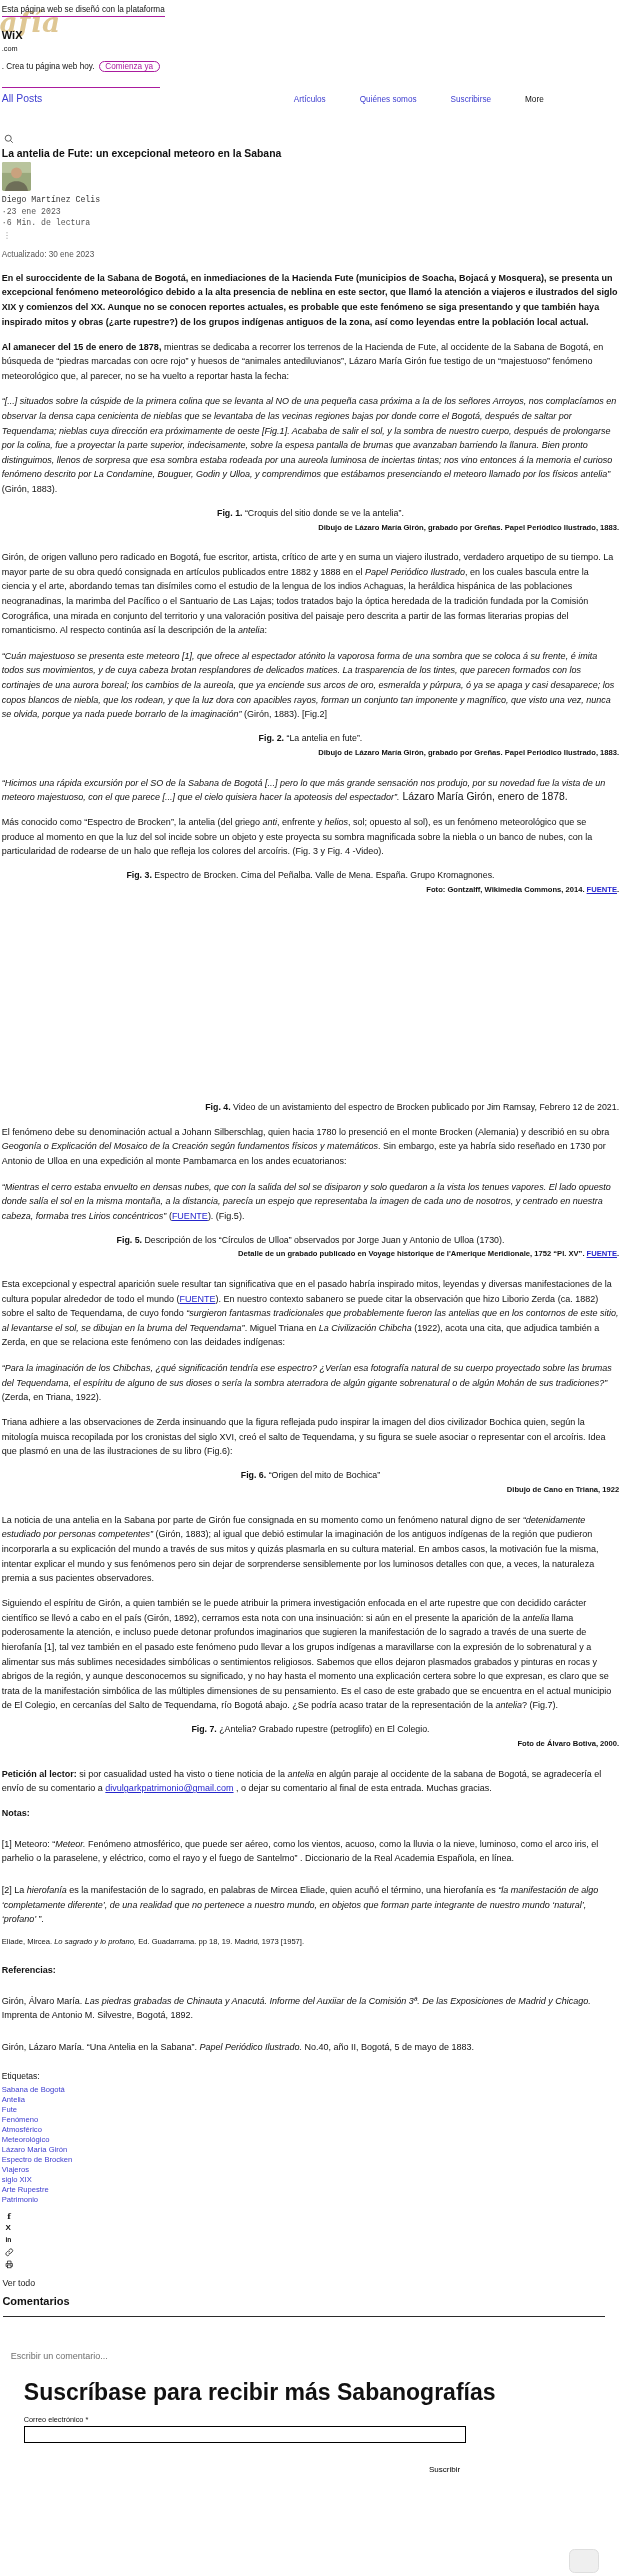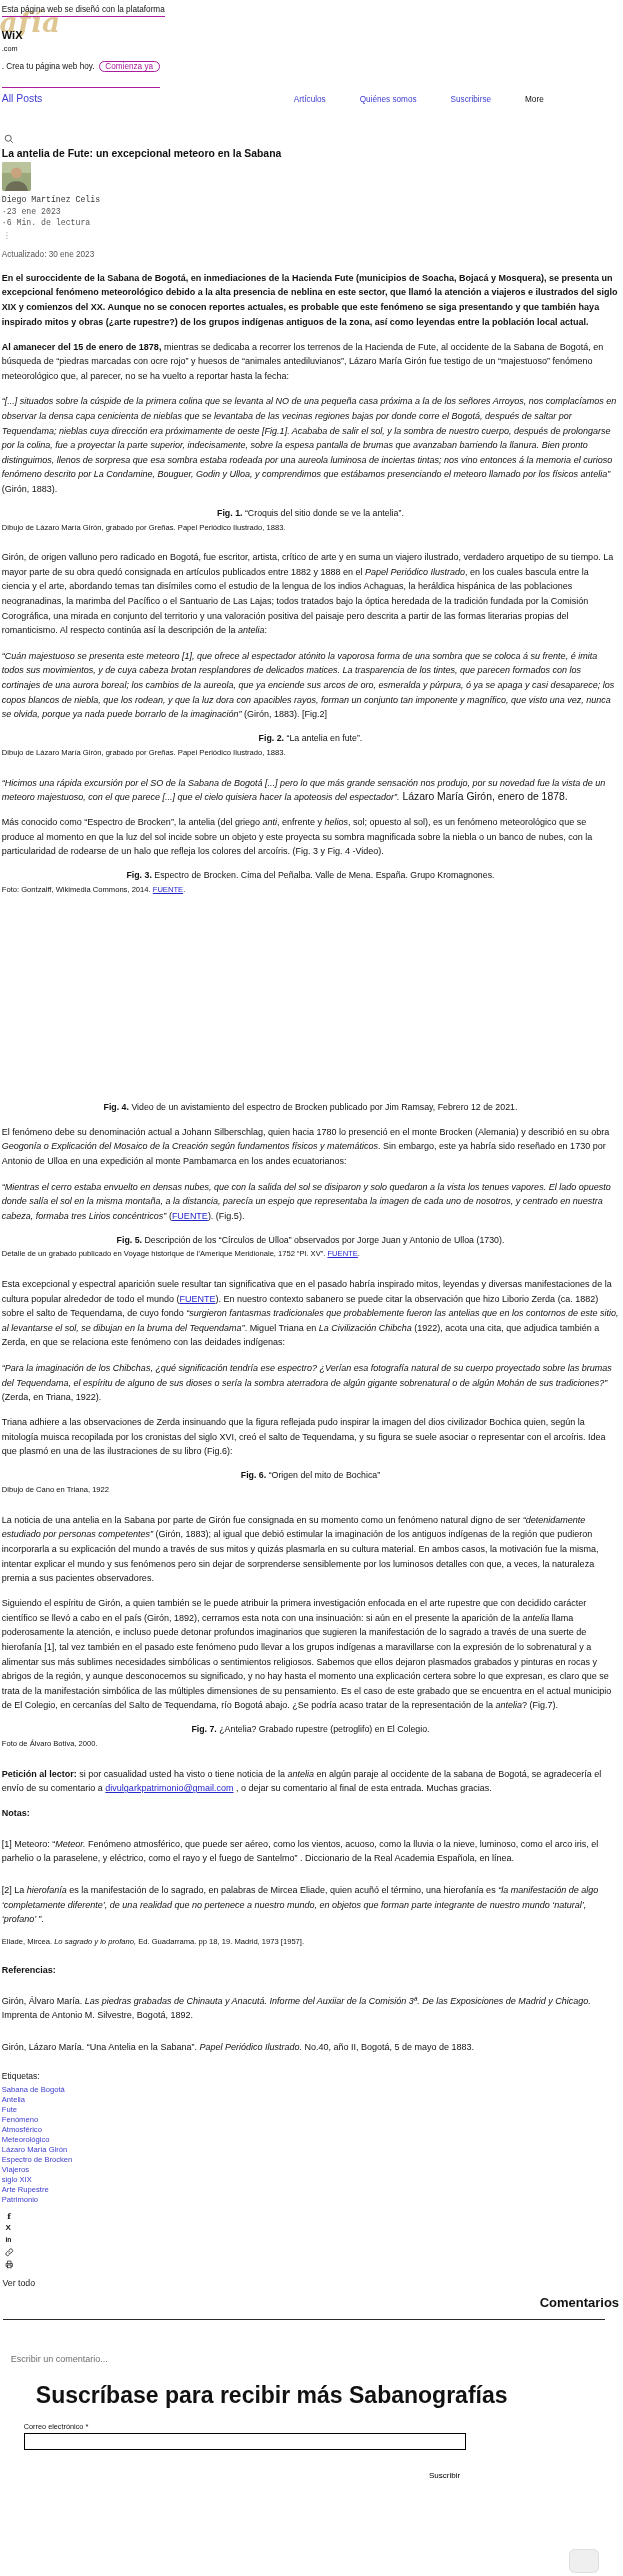--- a/index.html
+++ b/index.html
@@ -34,22 +34,22 @@
   .avatar{width:29px;height:29px;border-radius:1.8px;overflow:hidden;display:block;}
   .meta{font-size:8.2px;line-height:11.3px;color:#555;margin-top:3.7px;font-family:Liberation Mono, monospace;}
   .meta .author{color:#333;}
   .kebab{color:#8a8a8a;font-size:8px;margin:1.2px 0 0 1.2px;}
   .updated{font-size:8.2px;color:#555;margin:9px 0 12px;}
 
   
   .blk{margin:0 0 10.4px;font-size:9px;line-height:14.6px;}
   .quote{margin-top:11px;}
   .figcap{font-size:8.8px;line-height:12px;margin:0 0 3.7px;text-align:center;}
-  .figcap.left{text-align:center;margin-bottom:12px;}
-  .figcredit{font-size:7.6px;line-height:9.7px;margin:0 0 18px;text-align:left;}
+  .figcap.left{text-align:right;margin-bottom:12px;}
+  .figcredit{font-size:7.6px;line-height:9.7px;margin:0 0 18px;text-align:right;font-weight:bold;}
   .h{font-weight:bold;font-size:9px;margin:1.2px 0 16px;}
   .ref{margin-bottom:17px;}
   .smallp{font-size:7.6px;line-height:9.7px;margin:0 0 16px;}
   .s-b{font-weight:bold;}
   .s-i{font-style:italic;}
   .s-n17{font-size:10.4px;}
   a.inline{color:#2525cc;text-decoration:underline;}
 
   
   .etq{font-size:8.5px;margin:4.9px 0 3.7px;}
@@ -58,27 +58,27 @@
   .social{margin:7.3px 0 0 3.7px;display:flex;flex-direction:column;gap:3px;}
   .social a{color:#111;text-decoration:none;width:11px;height:9px;display:block;
             font-size:8px;line-height:8.5px;}
   .social .fb{font-family:"DejaVu Serif",serif;font-weight:bold;padding-left:1.8px;}
   .social .xx{font-weight:bold;}
   .social .li{font-weight:bold;font-size:6.7px;}
 
   
   .recent-h{font-size:12.8px;color:#2b2b2b;margin:28px 0 0 0.6px;}
   .vertodo{display:block;font-size:8.8px;color:#222;text-decoration:none;margin:8.5px 0 0 0.6px;}
-  .comentarios{font-size:13px;font-weight:bold;margin:7.3px 0 0 0.6px;text-align:right;}
+  .comentarios{font-size:11px;font-weight:bold;margin:7.3px 0 0 0.6px;}
   .divider{border:0;border-top:1.2px solid #2b2b2b;width:602px;margin:8.5px 0 0 1.2px;}
   .comment-box{margin:34px 0 0 9px;font-size:9px;color:#6f6f6f;cursor:text;}
 
   
   .subscribe{margin-top:16px;padding-left:22px;}
-  .sub-h{font-size:23px;font-weight:bold;line-height:30px;margin:12px;width:499px;}
+  .sub-h{font-size:23px;font-weight:bold;line-height:30px;margin:0;width:499px;}
   .sub-label{font-size:7.3px;margin-top:8.5px;}
   .sub-input{display:block;width:435px;height:13.4px;border:1.2px solid #000;margin-top:2.4px;
              font-size:8.5px;padding:0.6px 2.4px;}
   .sub-btnrow{width:440px;text-align:right;margin-top:19.5px;}
   .sub-btn{background:none;border:none;font-size:8px;font-family:inherit;cursor:pointer;padding:1.2px 3.7px;}
 
   .chat{position:absolute;left:569px;top:2549px;width:28px;height:22px;background:#efefef;
          border:0.6px solid #dedede;border-radius:5.5px;}
   svg{display:block;}
 </style>

